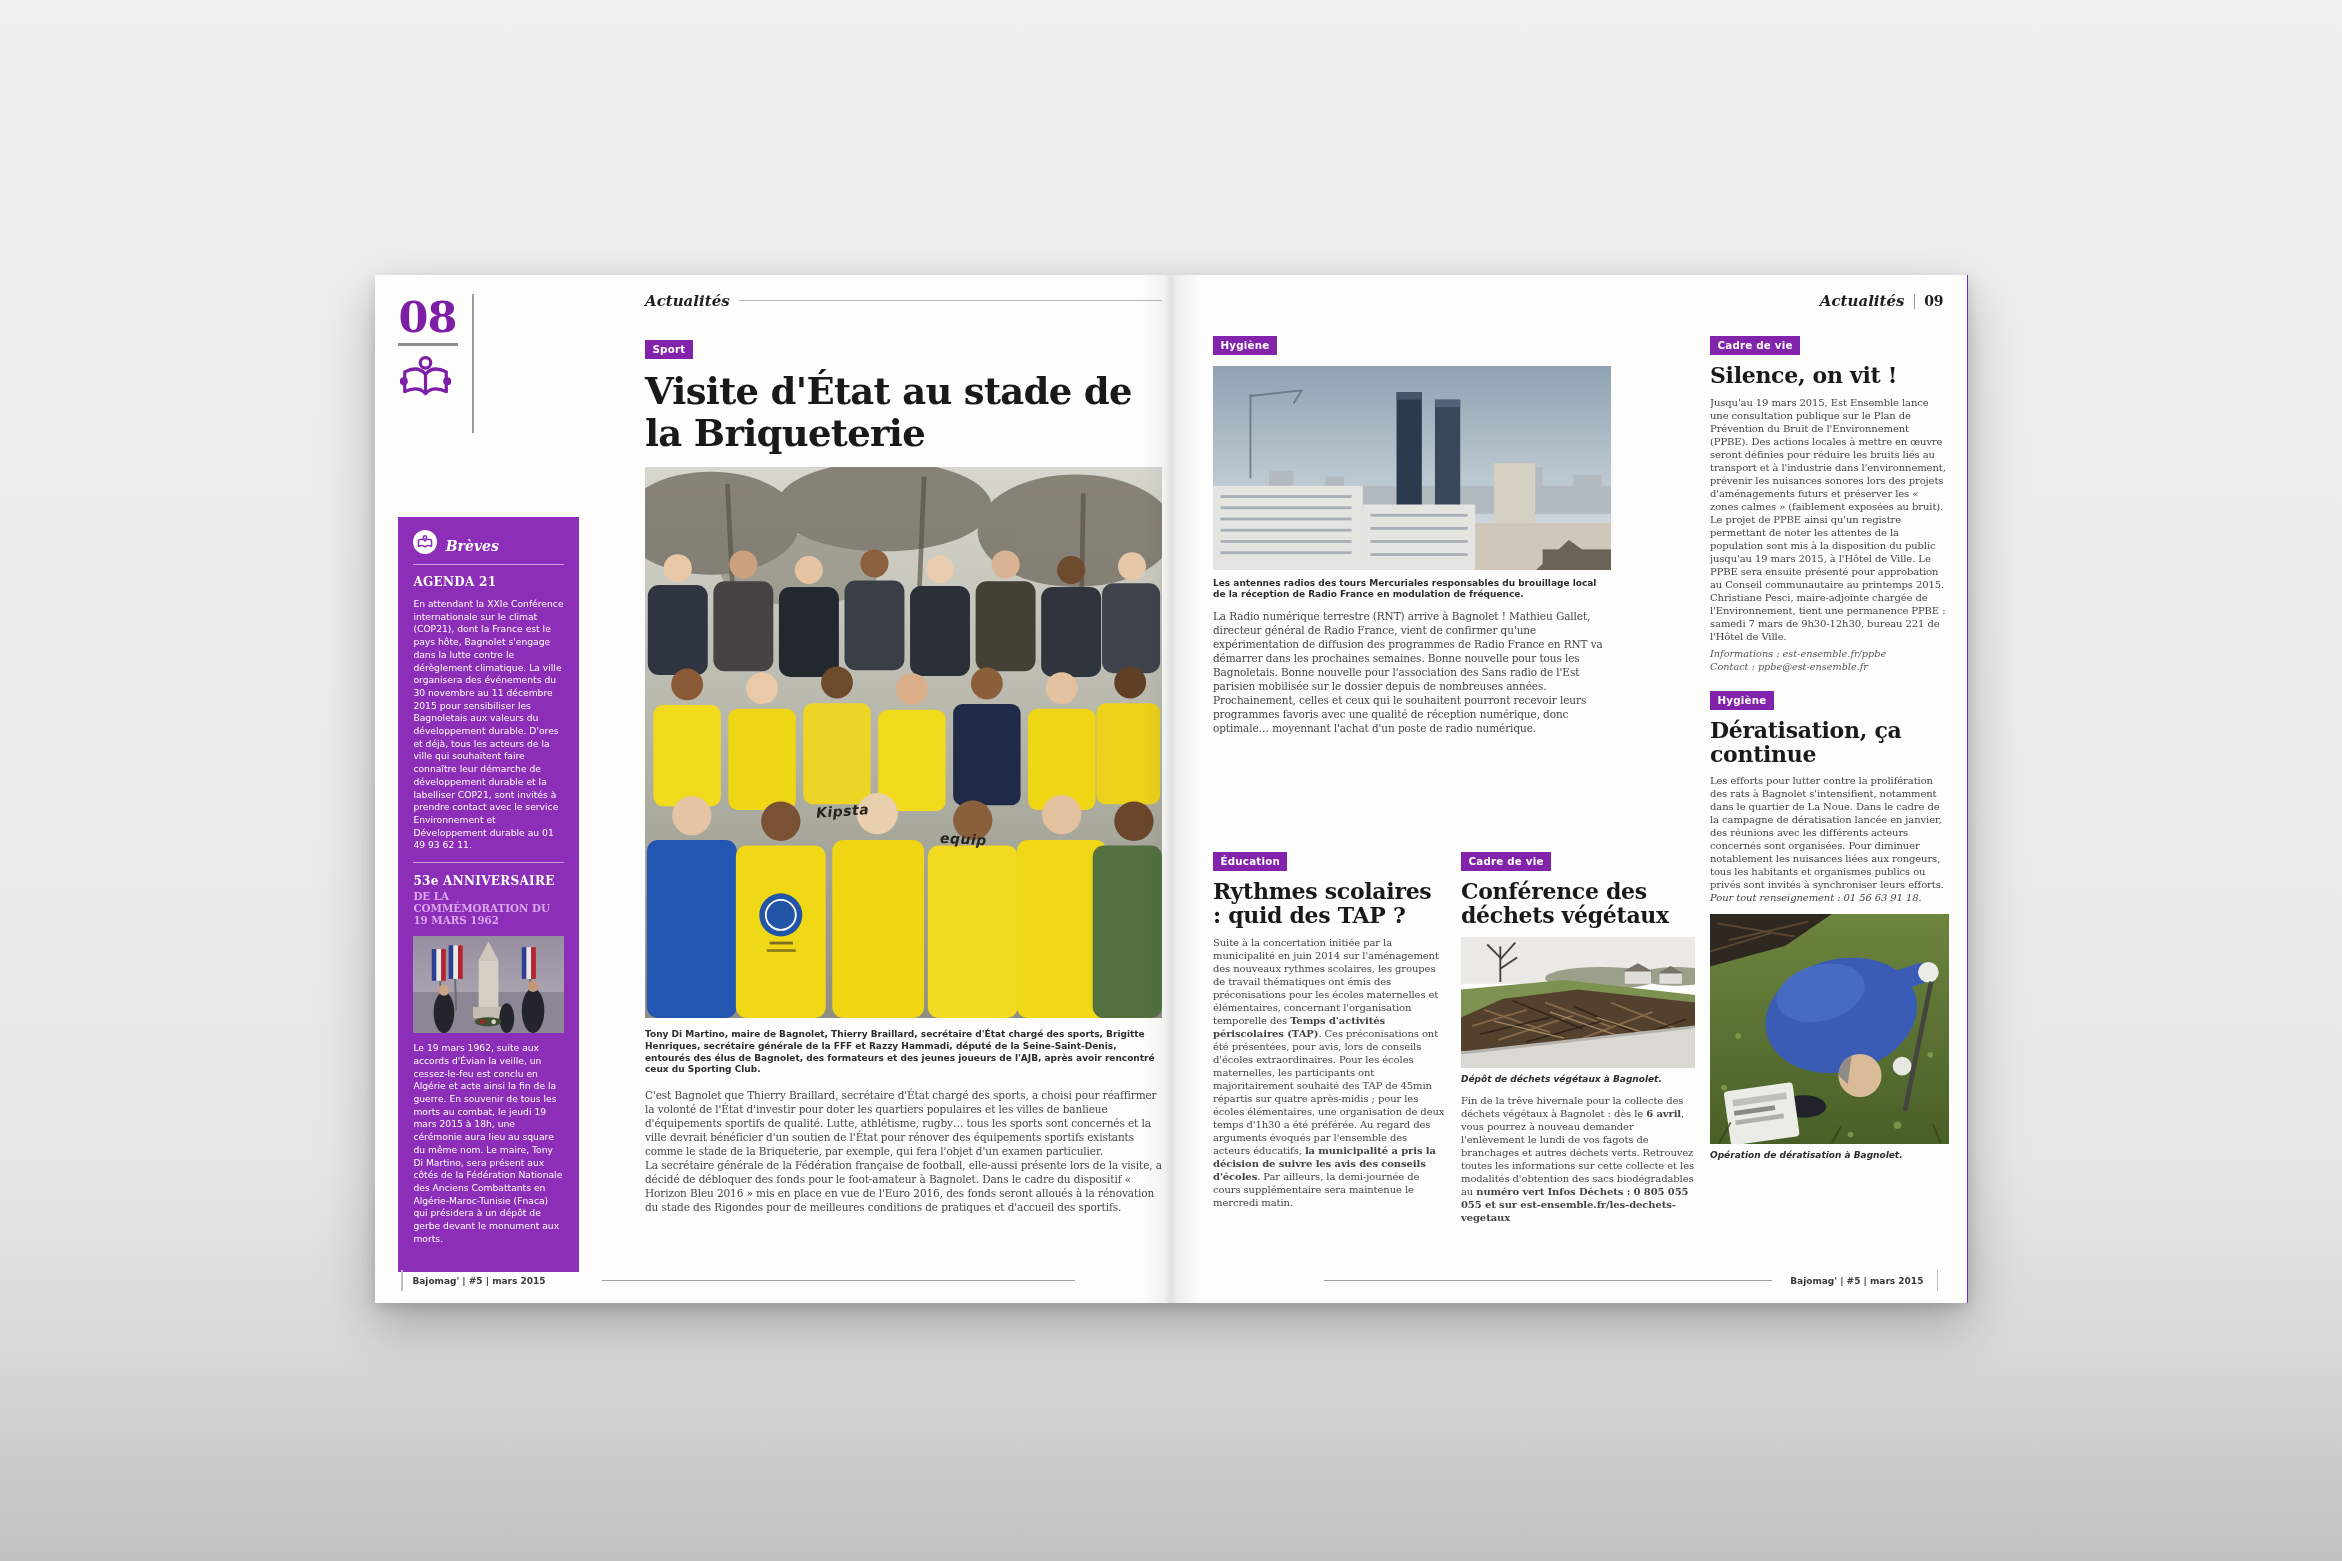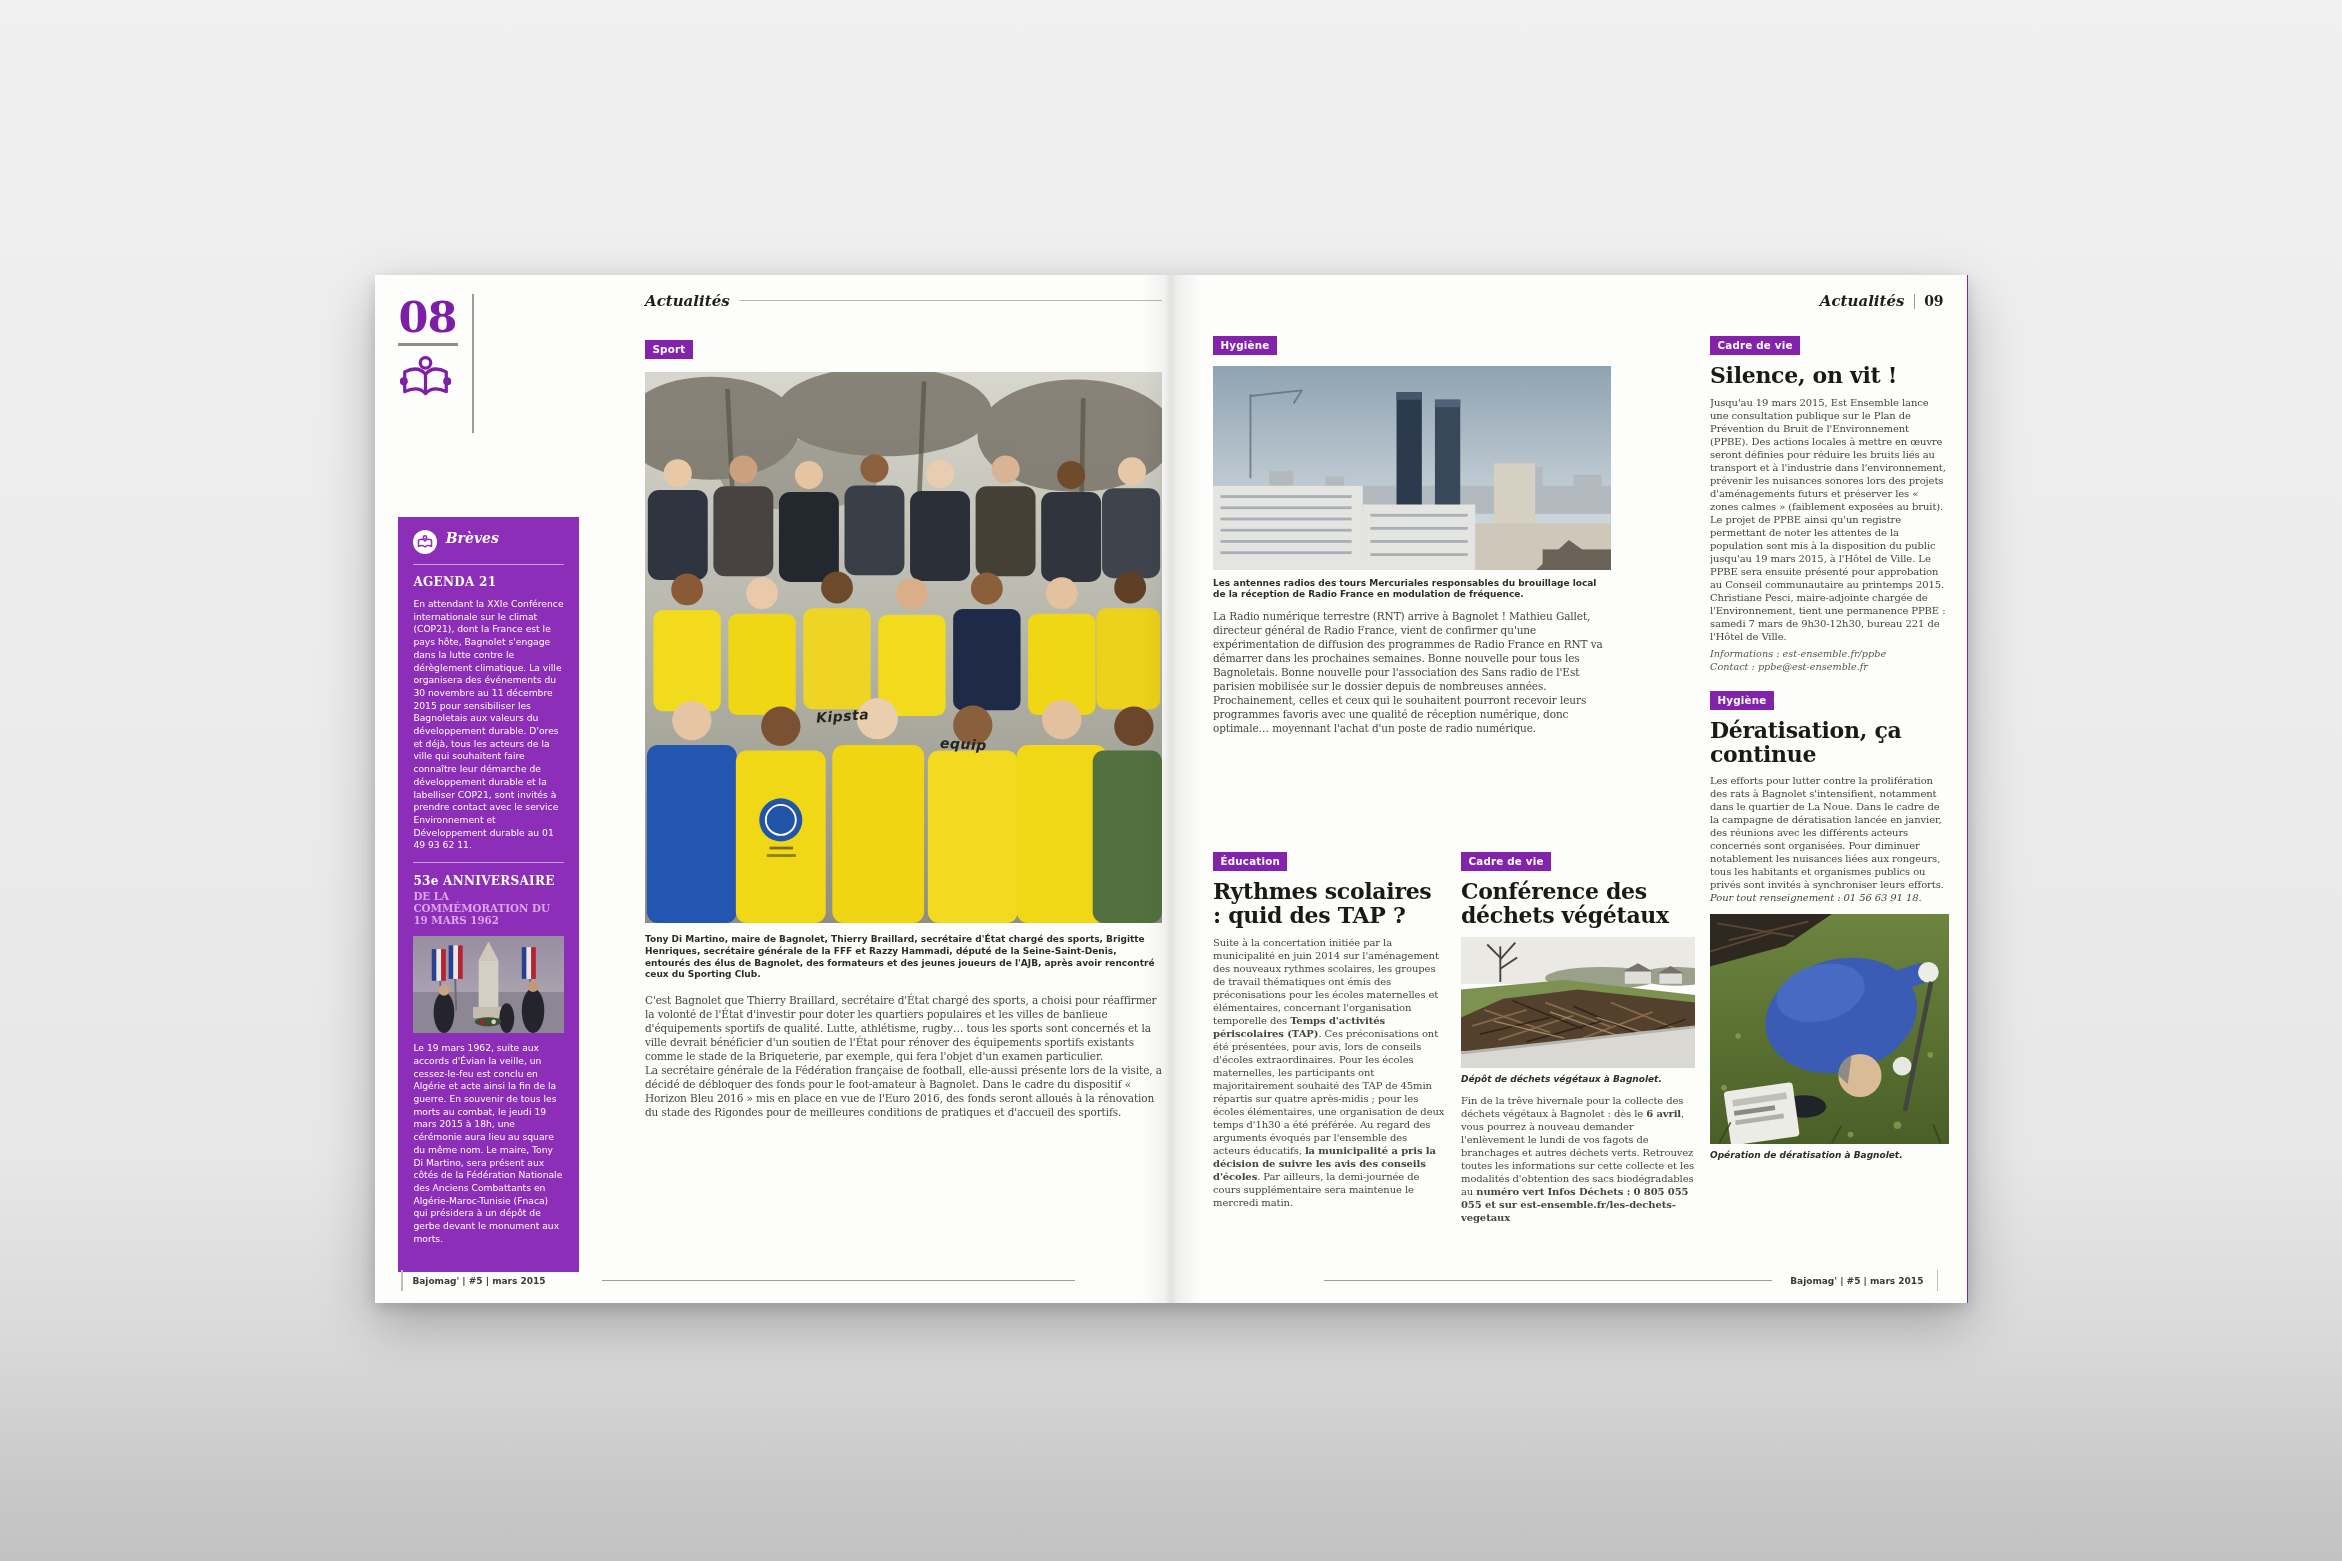--- a/index.html
+++ b/index.html
@@ -30,21 +30,21 @@
   .reader-icon-big{margin-top:9.4px;margin-left:1.9px}
   .pagenum-divider{position:absolute;left:97px;top:19px;width:1.9px;height:139px;background:#9c9c9c}
   .lp-header{position:absolute;left:270px;top:17px;width:517px;height:20.6px}
   .lp-header .header-rule{position:absolute;left:94px;right:0;top:8.4px;height:0.9px;background:#b8b8b8}
   .rp-header{position:absolute;right:23.4px;top:17px;display:flex;align-items:center;gap:9.4px}
   .rp-header .hdr-divider{width:0.9px;height:15px;background:#9a9a9a}
   .rp-pagenum{font-family:"DejaVu Serif",serif;font-weight:bold;font-size:14px;color:#1e1e1c}
 
   .breves{position:absolute;left:23.4px;top:242px;width:181px;height:755px;background:#8d2eb8;color:#fff;
           padding:13px 15px;overflow:hidden}
-  .breves-head{display:flex;align-items:flex-start;gap:8.4px}
+  .breves-head{display:flex;align-items:flex-end;gap:8.4px}
   .breves-circle{width:24px;height:24px;border-radius:50%;background:#fff;display:flex;align-items:center;justify-content:center;flex:none}
   .breves-title{font:italic bold 14px "DejaVu Serif",serif}
   .breves-rule{height:0.9px;background:rgba(255,255,255,.55);margin:10.3px 0}
   .breves-h{font:bold 12px/15px "DejaVu Serif",serif;letter-spacing:0.3px;margin-bottom:7.5px}
   .breves-p{font:9.2px/12.7px "DejaVu Sans",sans-serif;letter-spacing:0}
   .breves-sub{font:bold 10.3px/12px "DejaVu Serif",serif;color:#d9a6ec;margin:0.9px 0 9.4px}
   .breves-photo{width:151px;height:97px;margin-bottom:9.4px;overflow:hidden}
 
   .lp-article{position:absolute;left:270px;top:64px;width:517px}
   .main-title{font-size:37px;line-height:42px;letter-spacing:-0.7px;margin-top:11.2px}
@@ -175,20 +175,21 @@
           <ellipse cx="80" cy="92" rx="14" ry="5" fill="#3f5030"></ellipse>
           <circle cx="74" cy="92" r="2.5" fill="#a32430"></circle>
             <circle cx="86" cy="92" r="2.5" fill="#d8d2c6"></circle>
         </svg>
       </div>
       <p class="breves-p">Le 19 mars 1962, suite aux accords d'Évian la veille, un cessez-le-feu est conclu en Algérie et acte ainsi la fin de la guerre. En souvenir de tous les morts au combat, le jeudi 19 mars 2015 à 18h, une cérémonie aura lieu au square du même nom. Le maire, Tony Di Martino, sera présent aux côtés de la Fédération Nationale des Anciens Combattants en Algérie-Maroc-Tunisie (Fnaca) qui présidera à un dépôt de gerbe devant le monument aux morts.</p>
     </aside>
 
     <div class="lp-article">
       <span class="tag">Sport</span>
+      <h1 class="headline main-title">Visite d'État au stade de la Briqueterie</h1>
 
       <div class="photo-main">
         <svg width="517" height="551" viewBox="0 0 552 588" preserveAspectRatio="none">
           <defs>
               <linearGradient id="sky1" x1="0" y1="0" x2="0" y2="1">
             <stop offset="0" stop-color="#d8d7cf"></stop>
                 <stop offset=".5" stop-color="#b5b4a9"></stop>
                 <stop offset="1" stop-color="#8f8e82"></stop>
               </linearGradient>
             </defs>

